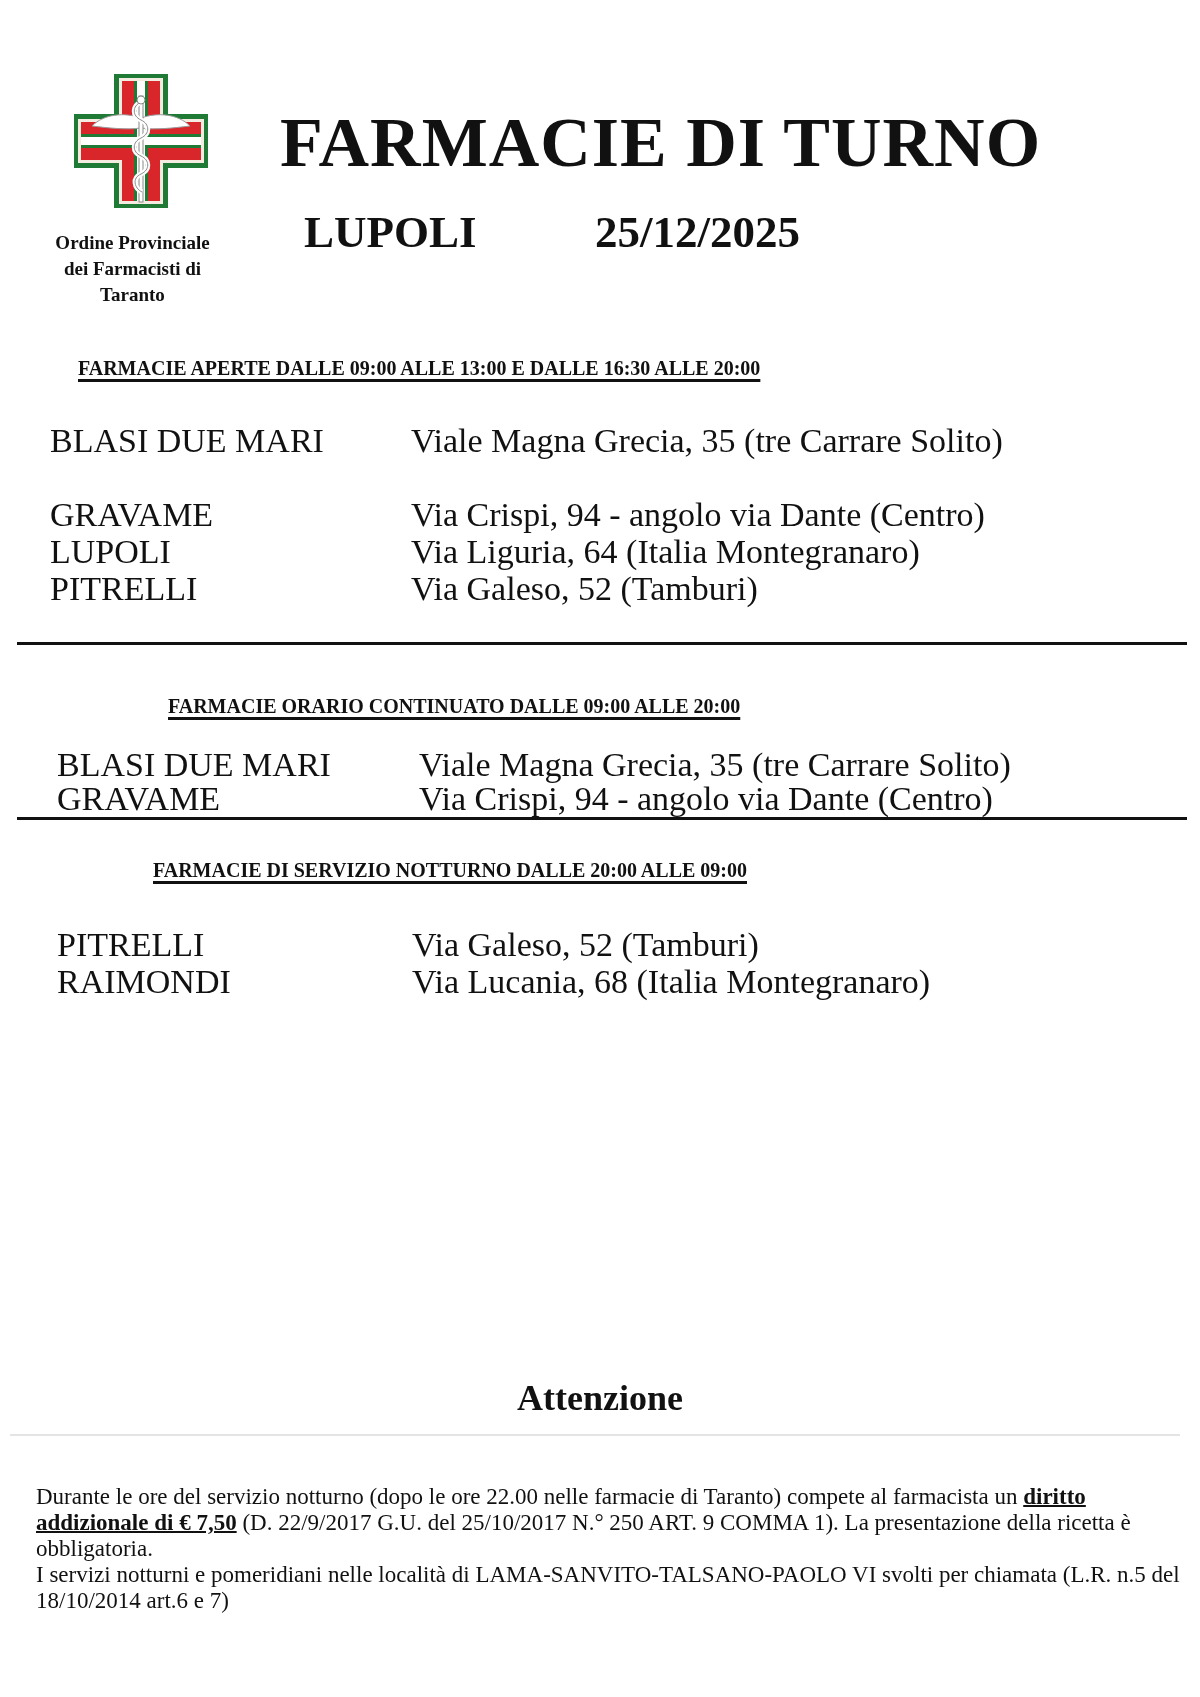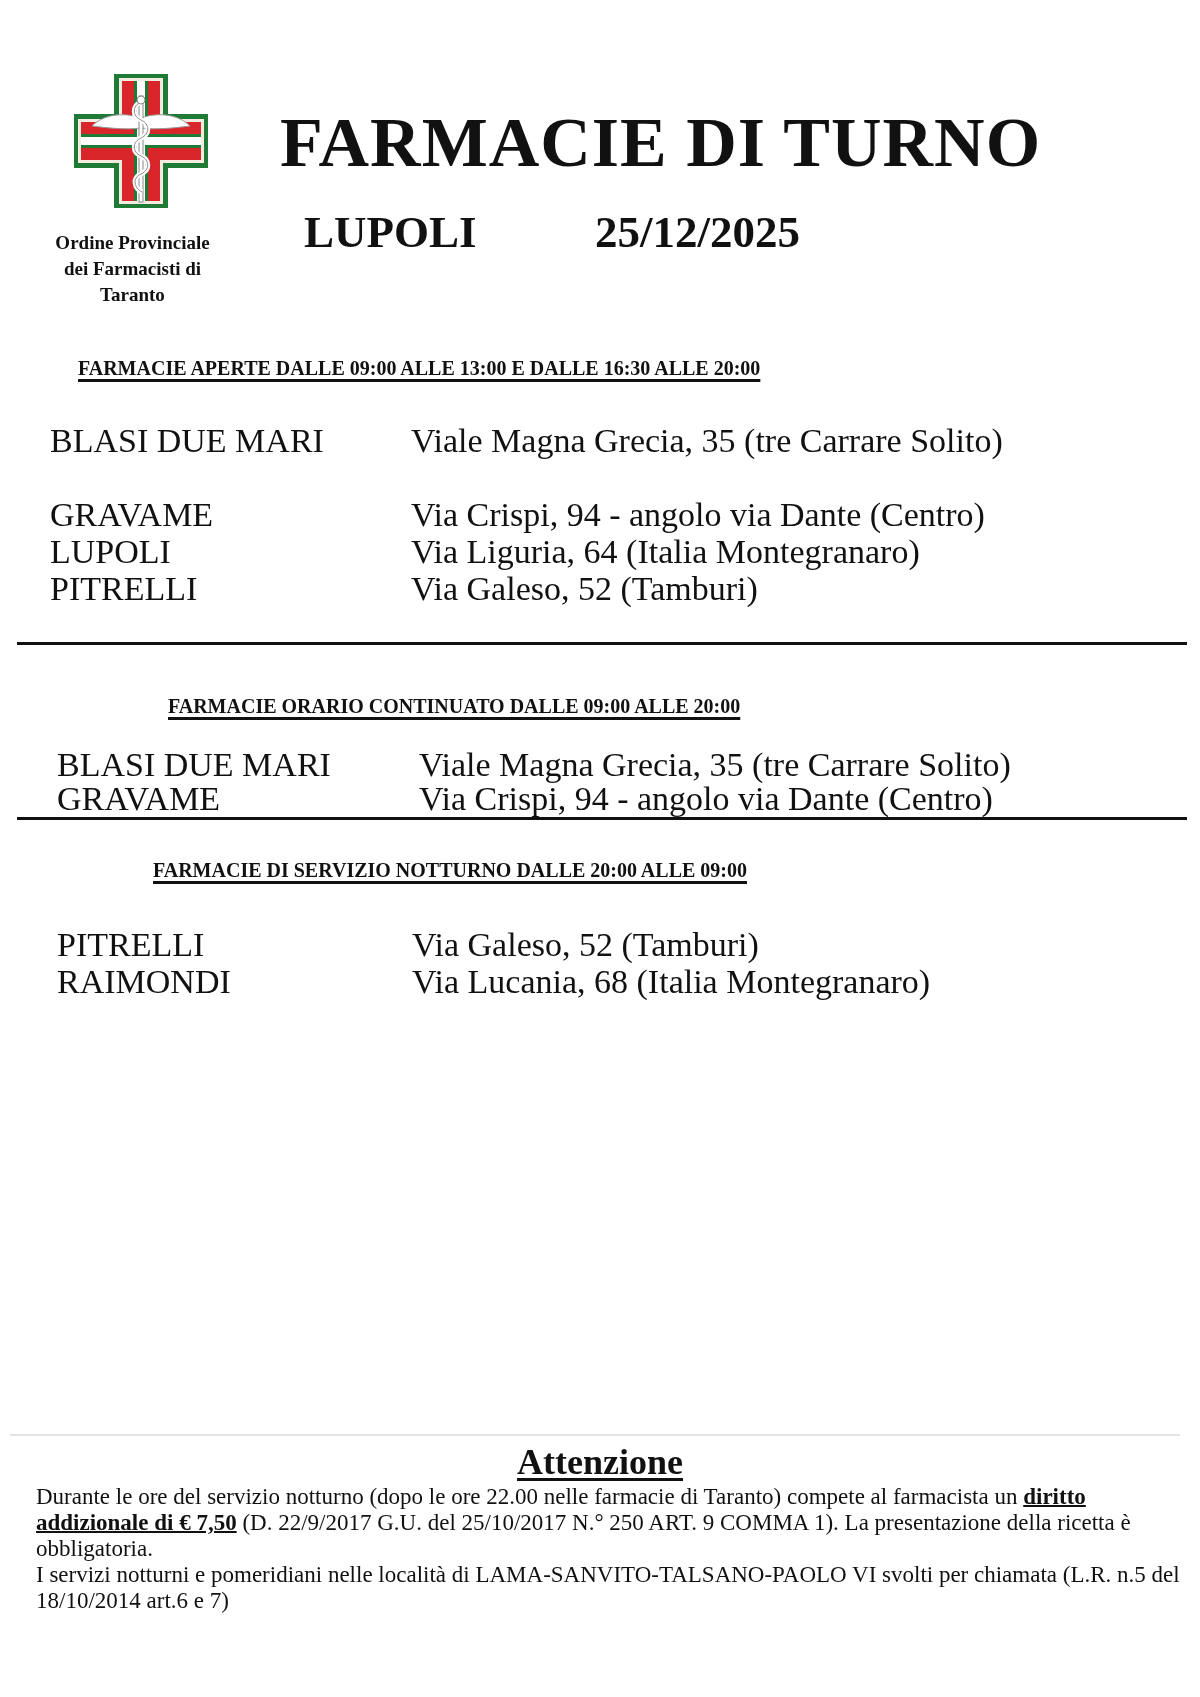--- a/index.html
+++ b/index.html
@@ -52,22 +52,22 @@
     .sec3-list .pharm-name { width: 355px; }
 
     
     .rule { height: 3px; background: #111; }
     .rule1 { left: 17px; top: 642px; width: 1170px; }
     .rule2 { left: 17px; top: 817px; width: 1170px; }
     .rule-footer { left: 10px; top: 1434px; width: 1170px; height: 2px; background: #e4e4e4; }
 
     
     .attention-title {
-      left: 0; top: 1440px; width: 1200px; text-align: center; font-weight: bold;
-      font-size: 36px; line-height: 44px; text-decoration: underline;
+      left: 0; top: 1376px; width: 1200px; text-align: center; font-weight: bold;
+      font-size: 36px; line-height: 44px; 
       text-decoration-thickness: 3px; text-underline-offset: 4px;
     }
     .notice-text {
       left: 36px; top: 1484px; width: 1150px; font-size: 23px; line-height: 26px;
     }
     .notice-text p { margin: 0; }
     .notice-bold { font-weight: bold; text-decoration: underline; text-decoration-thickness: 2px; }
   </style>
 </head>
 <body>

